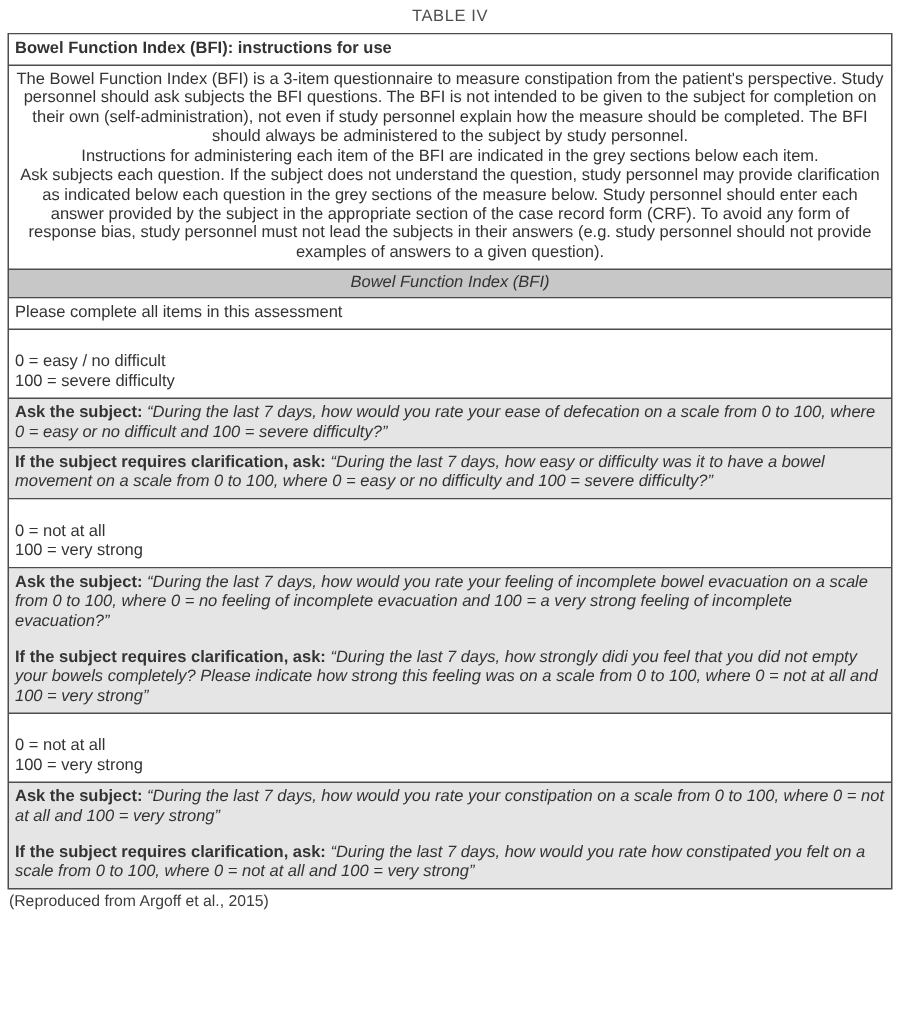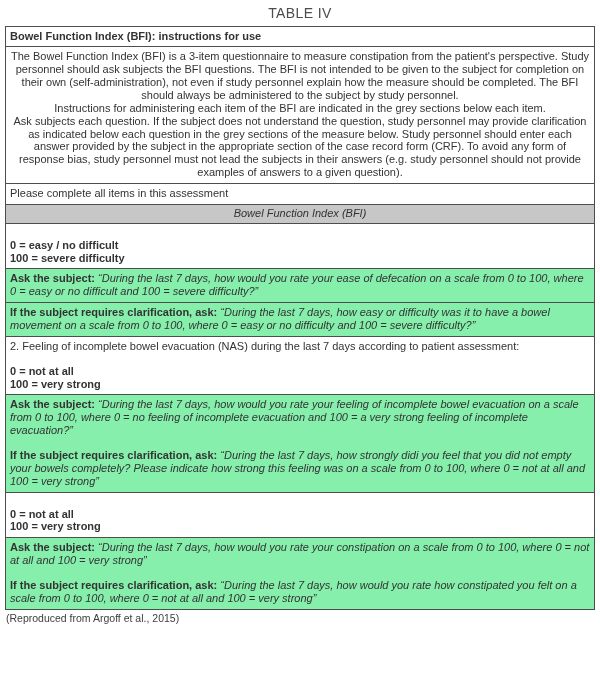--- a/index.html
+++ b/index.html
@@ -5,21 +5,21 @@
   * { box-sizing: border-box; margin: 0; padding: 0; }
   html, body { background: #ffffff; }
   body {
     width: 600px;
     font-family: "Liberation Sans", sans-serif;
     color: #333333;
     -webkit-font-smoothing: antialiased;
   }
   .page { padding: 5px 5px 4px 5px; }
 
-  .caption { text-align: center; font-size: 14px; line-height: 1.25; color: #4d4d4d; letter-spacing: 0.4px; margin-bottom: 3px; }
+  .caption { text-align: center; font-size: 11px; line-height: 1.25; color: #4d4d4d; letter-spacing: 0.4px; margin-bottom: 3px; }
 
   .bfi-table { border: 1px solid #4d4d4d; width: 590px; margin: 0 auto; }
 
   .row {
     font-size: 11px;
     line-height: 1.17;
     padding: 3px 4px 4px 4px;
     border-bottom: 1px solid #4d4d4d;
     background: #ffffff;
   }
@@ -29,23 +29,23 @@
   .row.pre { white-space: pre-line; text-align: center; }
 
   .row.band {
     background: #c7c7c7;
     text-align: center;
     font-style: italic;
     padding-top: 2px;
     padding-bottom: 3px;
   }
 
-  .row.grey { background: #86efac; }
+  .row.grey { background: #e5e5e5; }
 
-  .scale { white-space: pre-line; margin-top: 12px; font-weight: bold; }
+  .scale { white-space: pre-line; margin-top: 12px; }
 
   .lead { font-weight: bold; }
   .quote { font-style: italic; }
 
   .para2 { margin-top: 12px; }
 
   .source-note {
     font-size: 10.5px;
     color: #3d3d3d;
     padding: 2px 1px 0 1px;
@@ -62,39 +62,38 @@
   </div>
 
   <div class="bfi-table">
 
     <div class="row header-row">Bowel Function Index (BFI): instructions for use</div>
 
     <div class="row pre">The Bowel Function Index (BFI) is a 3-item questionnaire to measure constipation from the patient's perspective. Study personnel should ask subjects the BFI questions. The BFI is not intended to be given to the subject for completion on their own (self-administration), not even if study personnel explain how the measure should be completed. The BFI should always be administered to the subject by study personnel.
 Instructions for administering each item of the BFI are indicated in the grey sections below each item.
 Ask subjects each question. If the subject does not understand the question, study personnel may provide clarification as indicated below each question in the grey sections of the measure below. Study personnel should enter each answer provided by the subject in the appropriate section of the case record form (CRF). To avoid any form of response bias, study personnel must not lead the subjects in their answers (e.g. study personnel should not provide examples of answers to a given question).</div>
 
+    <div class="row band">Bowel Function Index (BFI)</div>
+
     <div class="row">Please complete all items in this assessment</div>
-
-    <div class="row band">Bowel Function Index (BFI)</div>
 
     <div class="row">
       <div class="scale">0 = easy / no difficult
 100 = severe difficulty</div>
     </div>
     <div class="row grey">
       <span class="lead">Ask the subject:</span>
       <span class="quote">“During the last 7 days, how would you rate your ease of defecation on a scale from 0 to 100, where 0 = easy or no difficult and 100 = severe difficulty?”</span>
     </div>
     <div class="row grey">
       <span class="lead">If the subject requires clarification, ask:</span>
       <span class="quote">“During the last 7 days, how easy or difficulty was it to have a bowel movement on a scale from 0 to 100, where 0 = easy or no difficulty and 100 = severe difficulty?”</span>
     </div>
 
     <div class="row">
-      <div>2. Feeling of incomplete bowel evacuation (NAS) during the last 7 days according to patient assessment:</div>
       <div class="scale">0 = not at all
 100 = very strong</div>
     </div>
     <div class="row grey">
       <div>
         <span class="lead">Ask the subject:</span>
         <span class="quote">“During the last 7 days, how would you rate your feeling of incomplete bowel evacuation on a scale from 0 to 100, where 0 = no feeling of incomplete evacuation and 100 = a very strong feeling of incomplete evacuation?”</span>
       </div>
       <div class="para2">
         <span class="lead">If the subject requires clarification, ask:</span>

